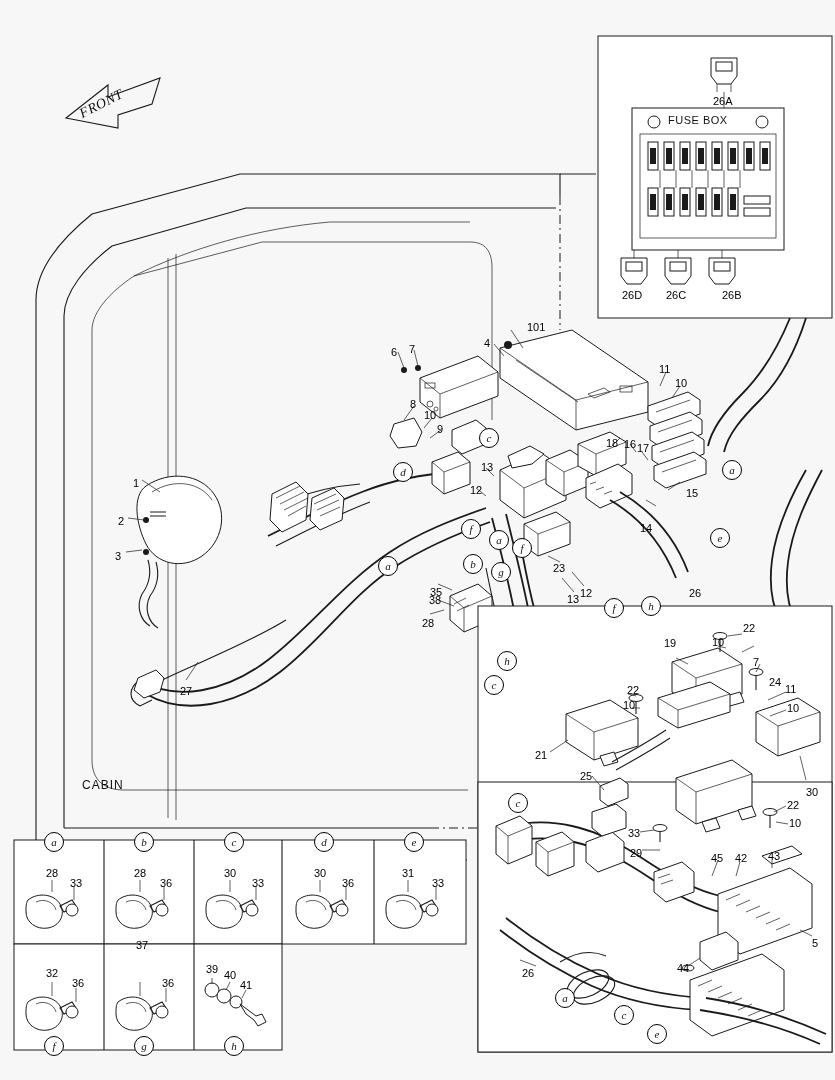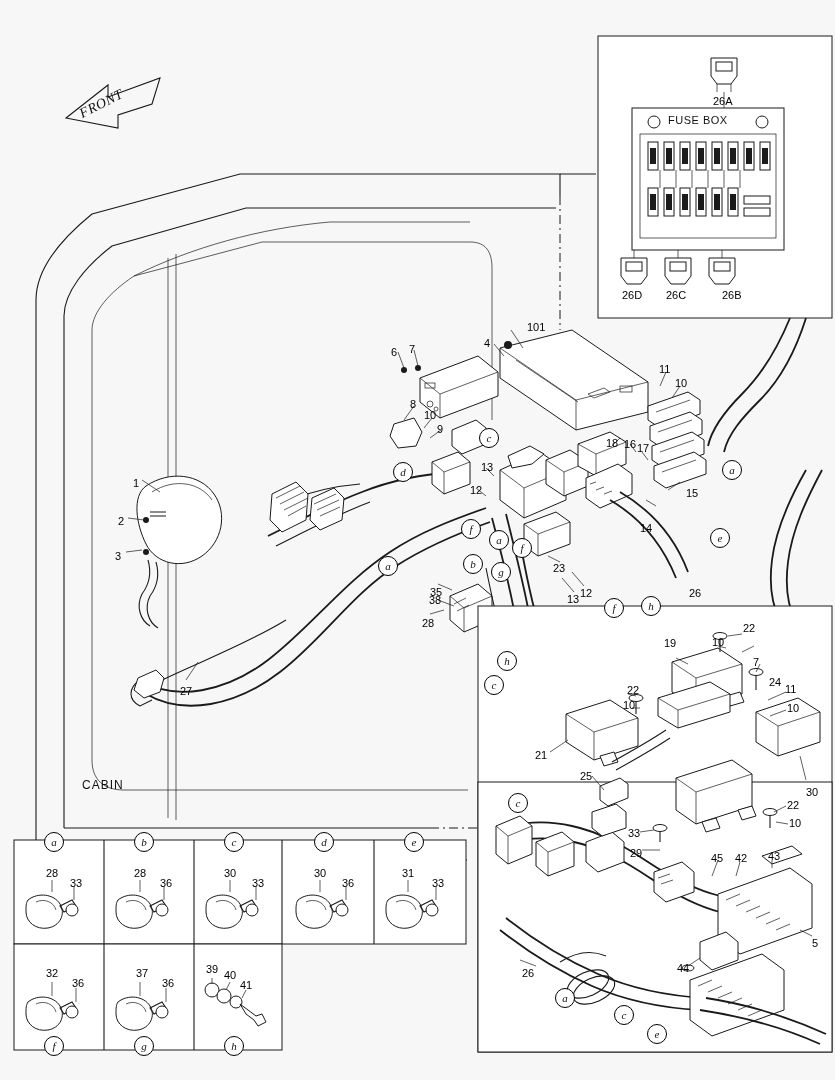--- a/index.html
+++ b/index.html
@@ -556,19 +556,19 @@
 <div class="lbl" style="left:134px;top:868px;">28</div>
 <div class="lbl" style="left:160px;top:878px;">36</div>
 <div class="lbl" style="left:224px;top:868px;">30</div>
 <div class="lbl" style="left:252px;top:878px;">33</div>
 <div class="lbl" style="left:314px;top:868px;">30</div>
 <div class="lbl" style="left:342px;top:878px;">36</div>
 <div class="lbl" style="left:402px;top:868px;">31</div>
 <div class="lbl" style="left:432px;top:878px;">33</div>
 <div class="lbl" style="left:46px;top:968px;">32</div>
 <div class="lbl" style="left:72px;top:978px;">36</div>
-<div class="lbl" style="left:136px;top:968px;">37</div>
+<div class="lbl" style="left:136px;top:940px;">37</div>
 <div class="lbl" style="left:162px;top:978px;">36</div>
 <div class="lbl" style="left:206px;top:964px;">39</div>
 <div class="lbl" style="left:224px;top:970px;">40</div>
 <div class="lbl" style="left:240px;top:980px;">41</div>
 
 </div>
 
 </body></html>

